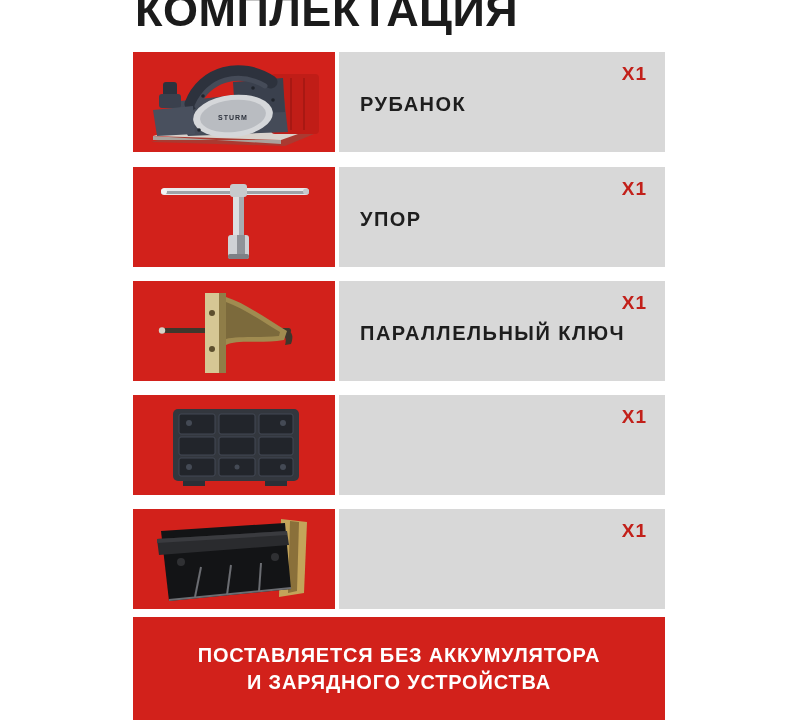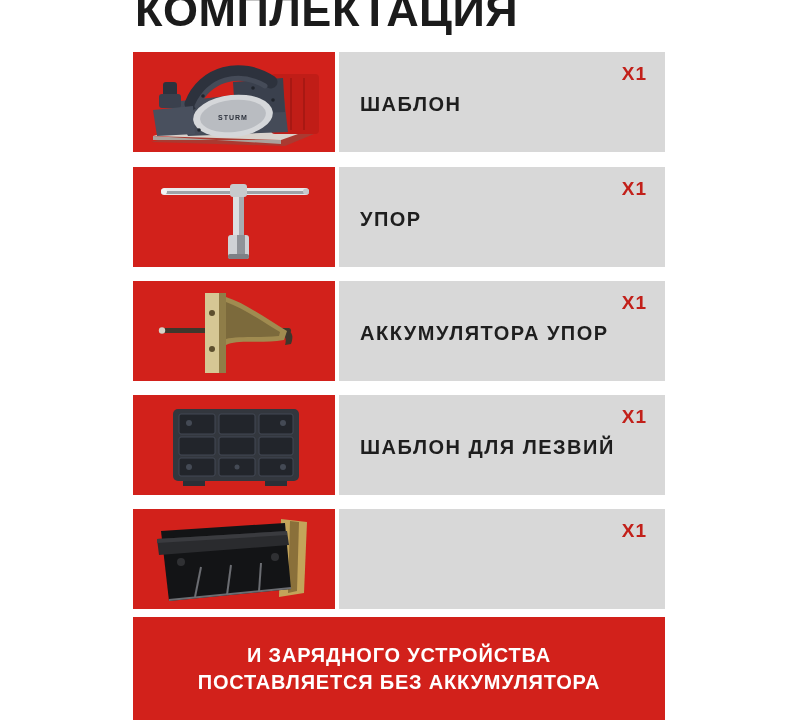--- a/index.html
+++ b/index.html
@@ -75,21 +75,21 @@
       <ellipse cx="100" cy="64" rx="33" ry="16" fill="#b9bcc1" transform="rotate(-6 100 64)"></ellipse>
       <text x="100" y="68" font-size="7" fill="#2d323d" text-anchor="middle" font-weight="bold" letter-spacing="1" font-family="Liberation Sans, sans-serif">STURM</text>
       <circle cx="70" cy="44" r="1.8" fill="#20242c"></circle>
       <circle cx="120" cy="36" r="1.8" fill="#20242c"></circle>
       <circle cx="140" cy="48" r="1.8" fill="#20242c"></circle>
       <circle cx="66" cy="78" r="1.8" fill="#20242c"></circle>
     </svg>
   </div>
   <div class="panel">
     <span class="qty">Х1</span>
-    <span class="item-label">ШАБЛОН</span>
+    <span class="item-label">РУБАНОК</span>
   </div>
 </div>
 
 <div class="row row-2">
   <div class="thumb">
     <svg viewBox="0 0 202 100" xmlns="http://www.w3.org/2000/svg">
       <rect width="202" height="100" fill="#d2211b"></rect>
       <rect x="28" y="21" width="148" height="7" rx="3.5" fill="#e9eaec"></rect>
       <rect x="28" y="24" width="148" height="3" rx="1.5" fill="#9fa3a8"></rect>
       <circle cx="31" cy="24.5" r="3" fill="#f2f3f4"></circle>
@@ -118,21 +118,21 @@
       <path d="M93,16 C112,22 134,38 154,50 L151,59 C128,63 104,58 93,64 Z" fill="#a08b50"></path>
       <path d="M93,21 C110,27 130,41 147,51 L146,55 C126,57 104,55 93,58 Z" fill="#7c6a3c"></path>
       <rect x="72" y="12" width="14" height="80" fill="#d6c794"></rect>
       <rect x="86" y="12" width="7" height="80" fill="#8f7d48"></rect>
       <circle cx="79" cy="32" r="3" fill="#5d4f2e"></circle>
       <circle cx="79" cy="68" r="3" fill="#5d4f2e"></circle>
     </svg>
   </div>
   <div class="panel">
     <span class="qty">Х1</span>
-    <span class="item-label">АККУМУЛЯТОРА УПОР</span>
+    <span class="item-label">ПАРАЛЛЕЛЬНЫЙ КЛЮЧ</span>
   </div>
 </div>
 
 <div class="row row-4">
   <div class="thumb">
     <svg viewBox="0 0 202 100" xmlns="http://www.w3.org/2000/svg">
       <rect width="202" height="100" fill="#d2211b"></rect>
       <rect x="40" y="14" width="126" height="72" rx="5" fill="#33373e"></rect>
       <g fill="#22252b" stroke="#434854" stroke-width="1">
         <rect x="46" y="19" width="36" height="20" rx="2"></rect>
@@ -149,21 +149,20 @@
       <circle cx="150" cy="28" r="3" fill="#444a55"></circle>
       <circle cx="56" cy="72" r="3" fill="#444a55"></circle>
       <circle cx="150" cy="72" r="3" fill="#444a55"></circle>
       <circle cx="104" cy="72" r="2.5" fill="#444a55"></circle>
       <rect x="50" y="86" width="22" height="5" fill="#2b2f36"></rect>
       <rect x="132" y="86" width="22" height="5" fill="#2b2f36"></rect>
     </svg>
   </div>
   <div class="panel">
     <span class="qty">Х1</span>
-    <span class="item-label">ШАБЛОН ДЛЯ ЛЕЗВИЙ</span>
   </div>
 </div>
 
 <div class="row row-5">
   <div class="thumb">
     <svg viewBox="0 0 202 100" xmlns="http://www.w3.org/2000/svg">
       <rect width="202" height="100" fill="#d2211b"></rect>
       <polygon points="148,10 174,13 171,84 146,88" fill="#c3a45a"></polygon>
       <polygon points="157,12 166,13 164,82 155,84" fill="#8a703a"></polygon>
       <polygon points="28,22 152,14 158,80 36,92" fill="#131416"></polygon>
@@ -179,16 +178,16 @@
       <circle cx="142" cy="48" r="4" fill="#2f3033"></circle>
     </svg>
   </div>
   <div class="panel">
     <span class="qty">Х1</span>
   </div>
 </div>
 
 <div class="banner">
   <div class="banner-text">
+    <div>ПОСТАВЛЯЕТСЯ БЕЗ АККУМУЛЯТОРА</div>
     <div>И ЗАРЯДНОГО УСТРОЙСТВА</div>
-    <div>ПОСТАВЛЯЕТСЯ БЕЗ АККУМУЛЯТОРА</div>
   </div>
 </div>
 
 </body></html>

